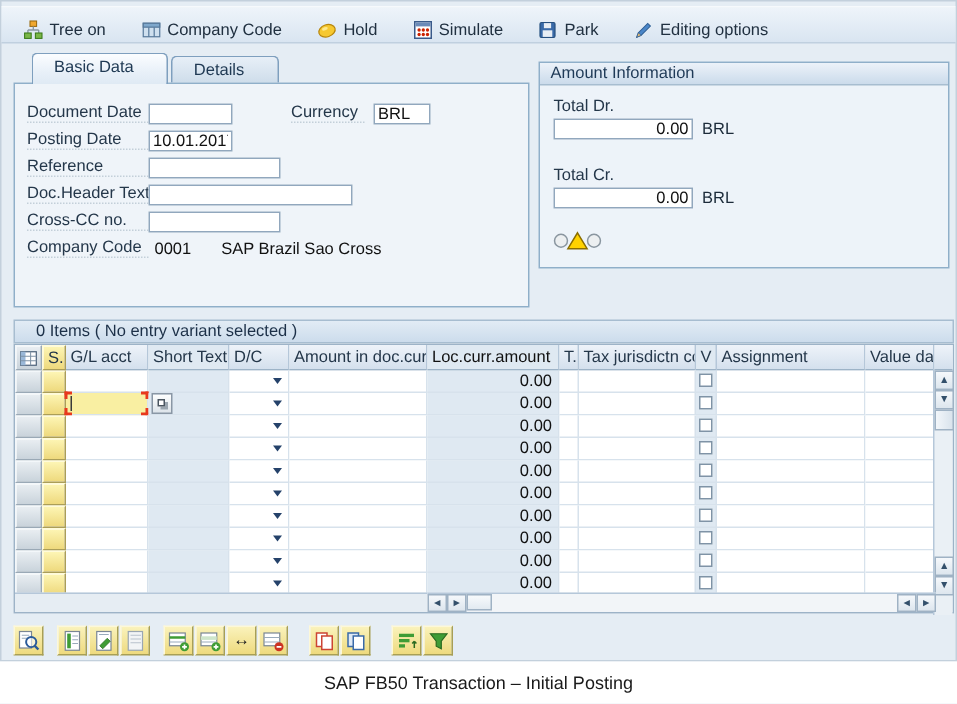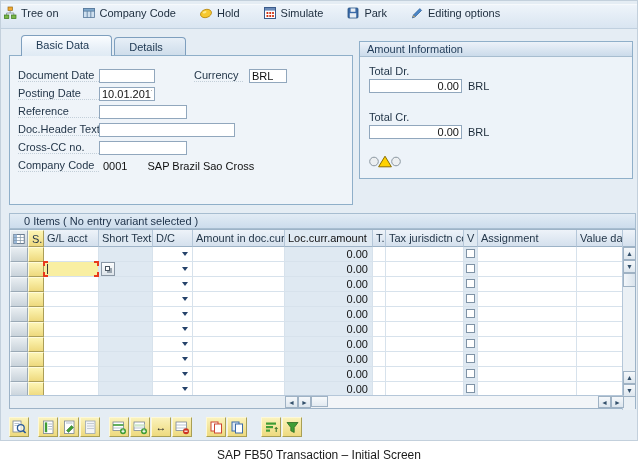--- a/index.html
+++ b/index.html
@@ -1,20 +1,20 @@
 <!DOCTYPE html>
 <html><head>
 <meta charset="utf-8">
 <style>
   * { margin:0; padding:0; box-sizing:border-box; }
   body { width:638px; height:469px; background:#ffffff; font-family:"Liberation Sans", sans-serif; font-size:11px; color:#1c2b3a; position:relative; overflow:hidden; }
   .sap-window { position:absolute; left:0; top:0; width:638px; height:441px; background:#e5edf4; border:1px solid #c3d0dc; }
 
   
-  .app-toolbar { position:absolute; left:0; top:3px; width:636px; height:25px; background:linear-gradient(#eef4fa,#d9e5f1); border-top:1px solid #f6f9fc; border-bottom:1px solid #c0d0df; display:flex; align-items:flex-start; }
+  .app-toolbar { position:absolute; left:0; top:3px; width:636px; height:25px; background:linear-gradient(#eef4fa,#d9e5f1); border-top:1px solid #f6f9fc; border-bottom:1px solid #c0d0df; display:flex; align-items:flex-end; padding-left:12px; }
   .tbtn { display:flex; align-items:center; gap:4px; margin-right:19px; cursor:default; padding:1px 2px; }
   .tbtn span.lbl { white-space:nowrap; color:#203040; }
   .ticon svg { display:block; }
 
   
   .tabstrip { position:absolute; left:8px; top:33px; height:22px; display:flex; align-items:flex-end; padding-left:12px; }
   .tab { border:1px solid #7e9fbe; border-bottom:none; border-radius:4px 4px 0 0; padding:3px 22px 3px 14px; margin-right:2px; background:linear-gradient(#e7eff7,#cddcea); color:#203a54; position:relative; }
   .tab.active { background:linear-gradient(#fbfdff,#e8f0f8 60%, #dfeaf4); z-index:3; padding-bottom:5px; }
 
   
@@ -604,13 +604,13 @@
     </div>
     <div class="ibtn">
       <svg width="15" height="15" viewBox="0 0 15 15">
           <path d="M2 2.5 H13 L9.2 7.5 V12.5 L5.8 10.8 V7.5 Z" fill="#3f9c35" stroke="#2a6a20" stroke-width="0.8"></path>
         </svg>
     </div>
   </div>
 
 </div>
 
-<div class="caption-strip">SAP FB50 Transaction – Initial Screen</div>
+<div class="caption-strip">SAP FB50 Transaction – Initial Posting</div>
 
 </body></html>

